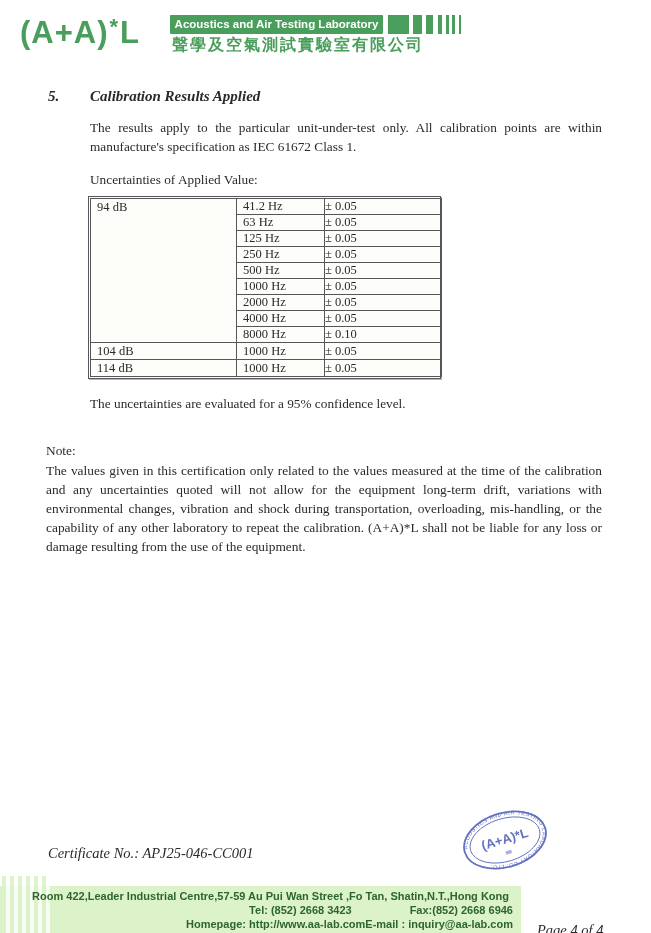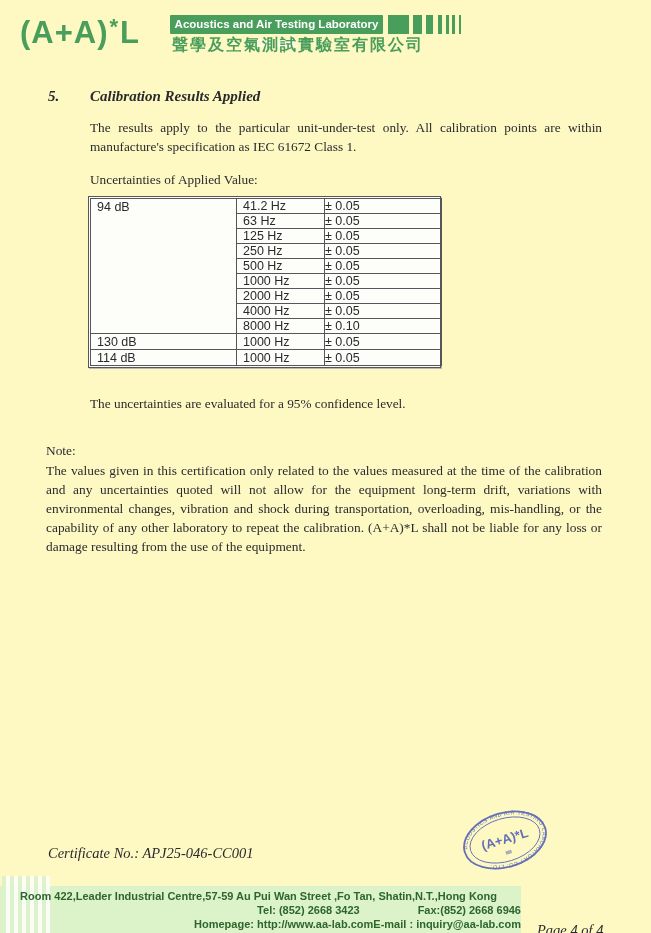--- a/index.html
+++ b/index.html
@@ -1,19 +1,19 @@
 <!DOCTYPE html>
 <html><head>
 <meta charset="utf-8">
 <style>
   * { margin:0; padding:0; box-sizing:border-box; }
   html,body { background:#e8e8e6; }
   .page {
     position:relative; width:651px; height:933px; margin:0 auto;
-    background:#fef9c3; overflow:hidden;
+    background:#ffffff; overflow:hidden;
     font-family:"Liberation Serif", serif; color:#2a2a2e;
   }
 
   
   .logo {
     position:absolute; left:20px; top:14px;
     font-family:"Liberation Sans", sans-serif; font-weight:bold;
     font-size:31px; color:#4a9e5c; letter-spacing:1px; white-space:nowrap;
   }
   .logo .star { font-size:22px; vertical-align:9px; padding:0 1px; }
@@ -47,21 +47,21 @@
   
   .tbl-wrap {
     position:absolute; left:88px; top:196px; width:353px;
     border:1px solid #55555a; padding:1px; background:#fdfdfa;
     box-shadow:1px 1px 0 #b9b9b9;
   }
   table { width:100%; border-collapse:collapse; table-layout:fixed; }
   col.c1{width:146px;} col.c2{width:88px;} col.c3{width:117px;}
   td {
     border:1px solid #55555a; height:14.3px; padding:0 6px;
-    font-size:12.5px; font-family:Liberation Sans, sans-serif;
+    font-size:12.5px; font-family:Liberation Serif, serif;
     vertical-align:middle; white-space:nowrap;
   }
   td.level { vertical-align:top; padding-top:1px; }
   td.unc { padding-left:0; }
 
   .confidence { position:absolute; left:90px; top:396px; font-size:13.3px; }
 
   
   .note-label { position:absolute; left:46px; top:443px; font-size:13.4px; }
   .note-para {
@@ -85,22 +85,22 @@
   .footer-stripes {
     position:absolute; left:2px; top:876px; width:48px; height:57px;
     background:repeating-linear-gradient(90deg,
       rgba(220,242,200,0.9) 0 4px, rgba(255,255,255,0.85) 4px 8px);
   }
   .footer-text {
     position:absolute; left:0; top:889px; width:521px;
     font-family:"Liberation Sans", sans-serif; font-weight:bold;
     font-size:11px; line-height:14px; color:#2d662d;
   }
-  .f-line1 { text-align:right; padding-right:24px; }
-  .f-line2, .f-line3 { display:flex; justify-content:flex-end; padding-right:0; }
+  .f-line1 { text-align:right; padding-right:12px; }
+  .f-line2, .f-line3 { display:flex; justify-content:flex-end; padding-right:8px; }
   .f-line2 { gap:58px; }
   .f-line3 { }
 </style>
 </head>
 <body>
 
 <div class="page">
 
   <div class="logo"><span>(A+A)</span><span class="star">*</span><span>L</span></div>
 
@@ -162,21 +162,21 @@
         </tr>
         <tr>
           <td>4000 Hz</td>
           <td class="unc">± 0.05</td>
         </tr>
         <tr>
           <td>8000 Hz</td>
           <td class="unc">± 0.10</td>
         </tr>
         <tr>
-          <td class="level">130 dB</td>
+          <td class="level">104 dB</td>
           <td>1000 Hz</td>
           <td class="unc">± 0.05</td>
         </tr>
         <tr>
           <td class="level">114 dB</td>
           <td>1000 Hz</td>
           <td class="unc">± 0.05</td>
         </tr>
       </tbody>
     </table>

